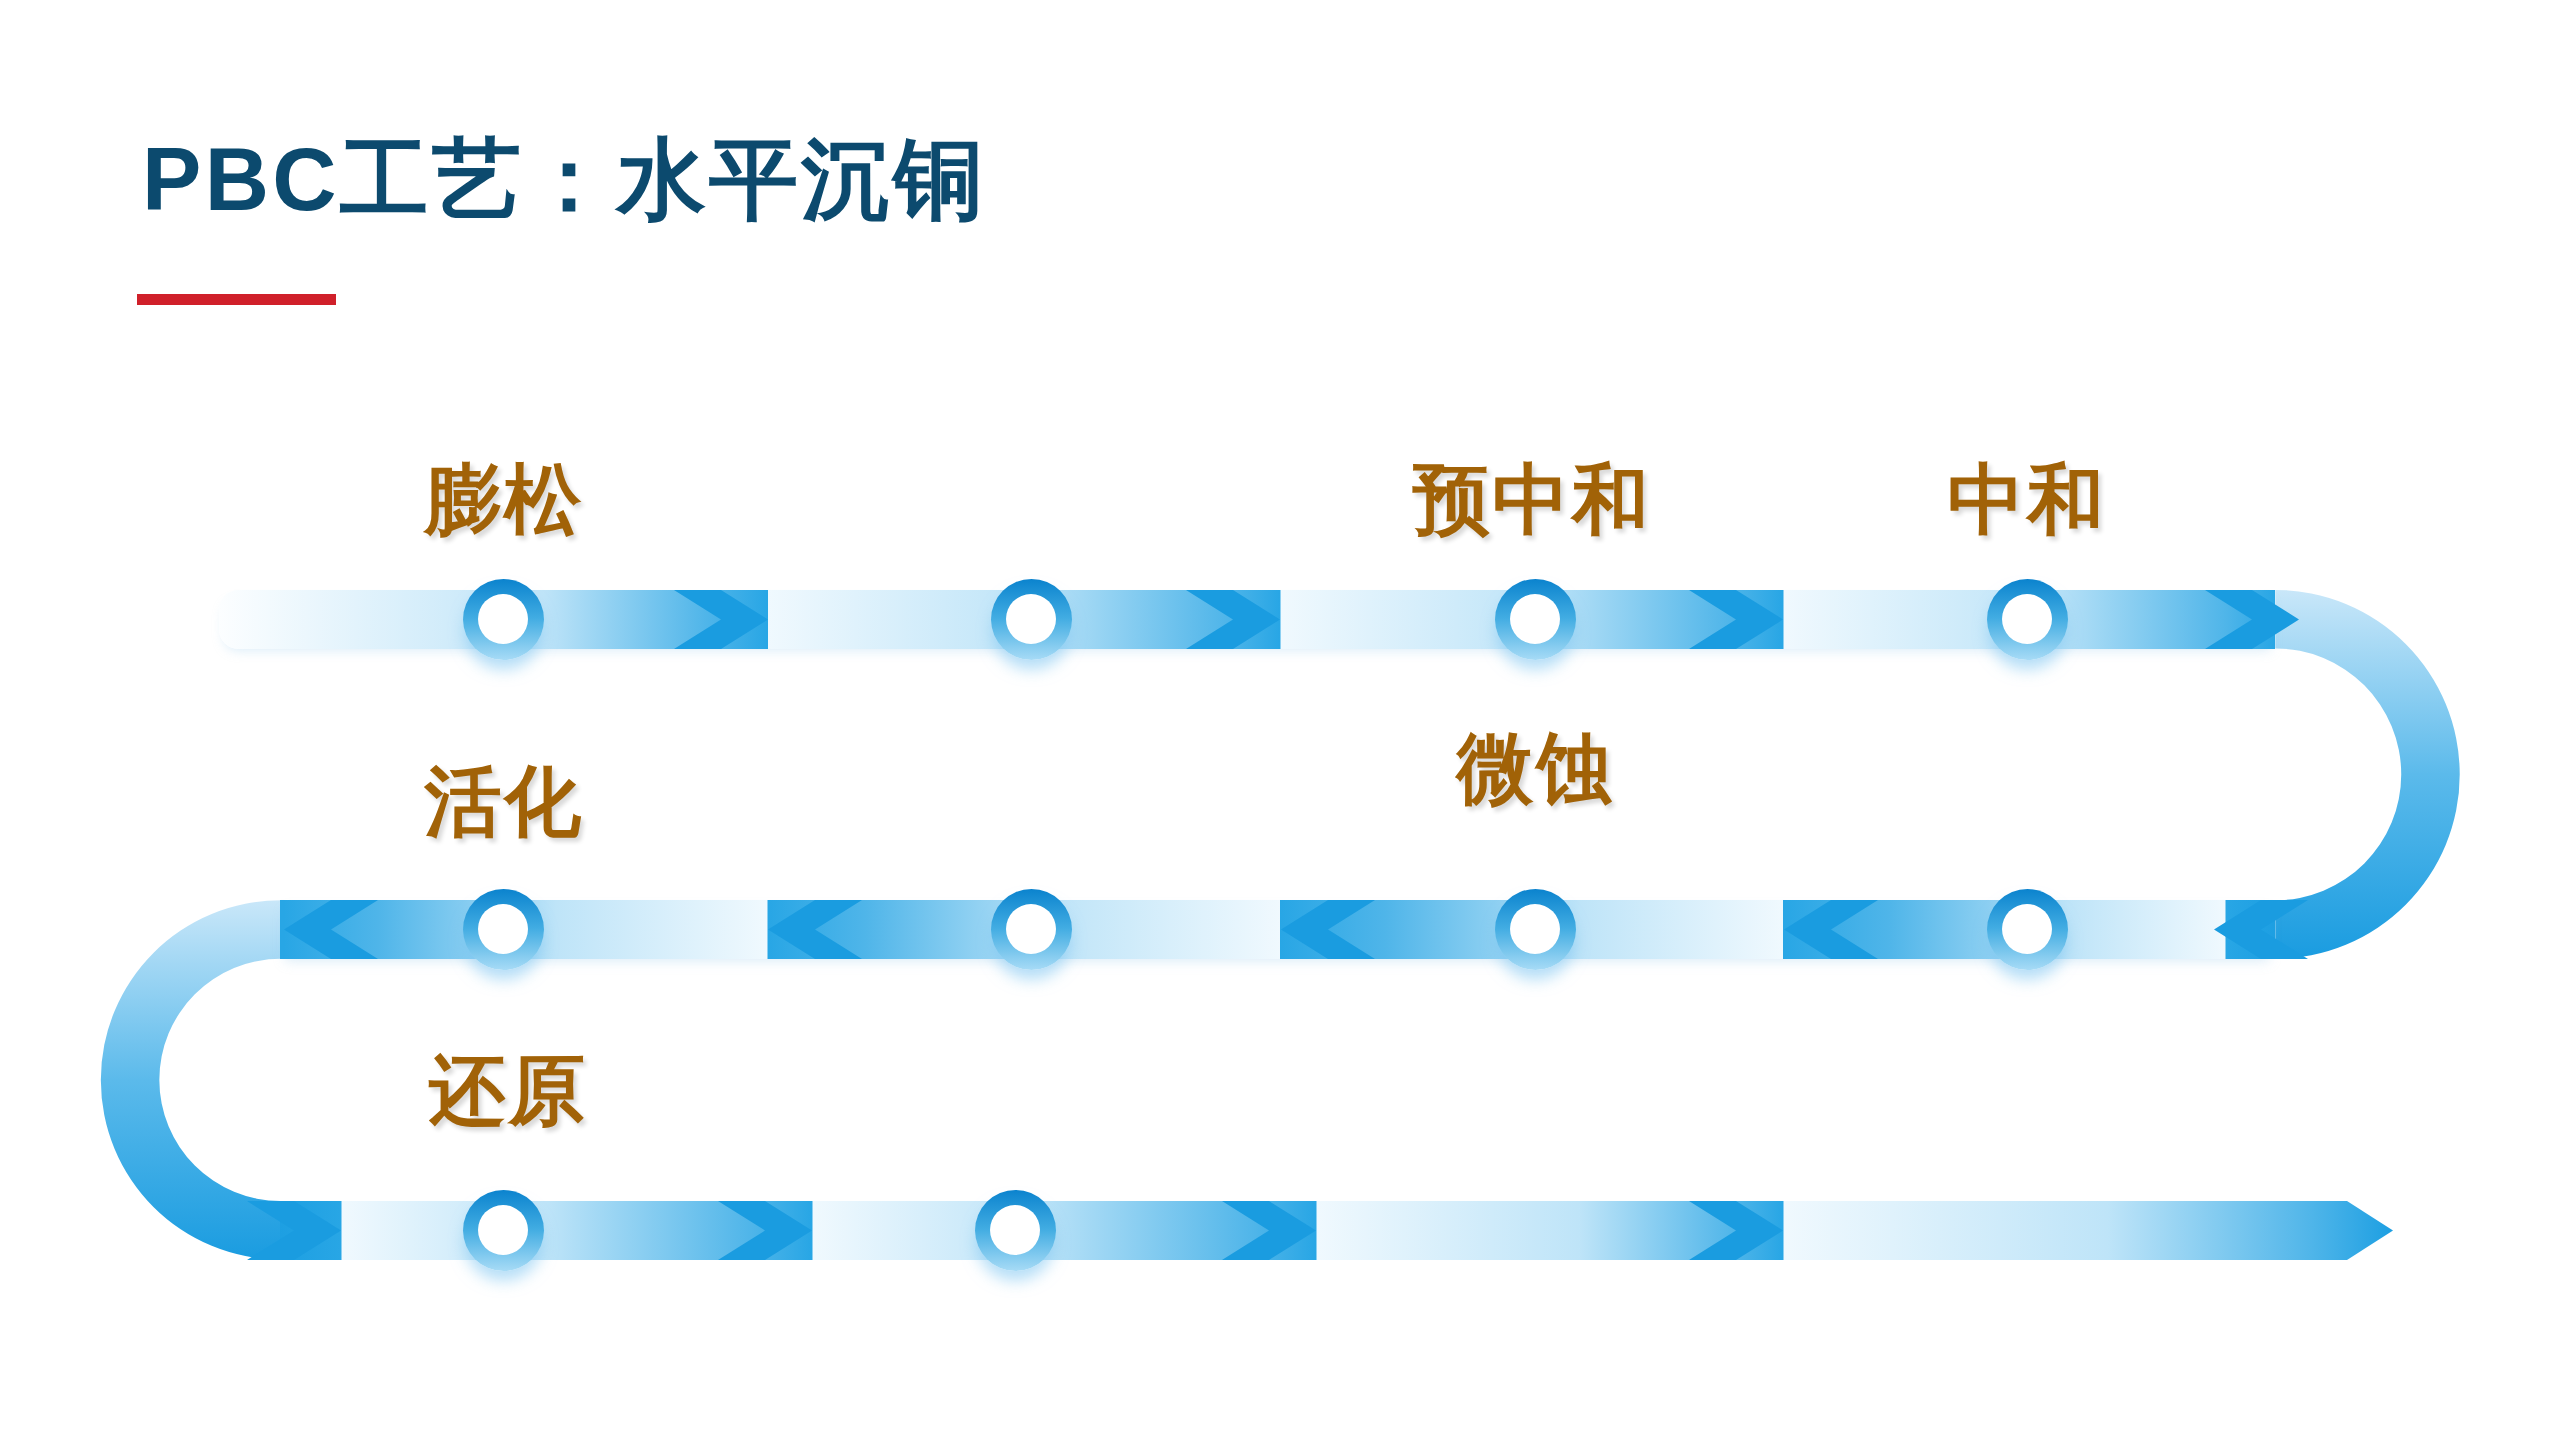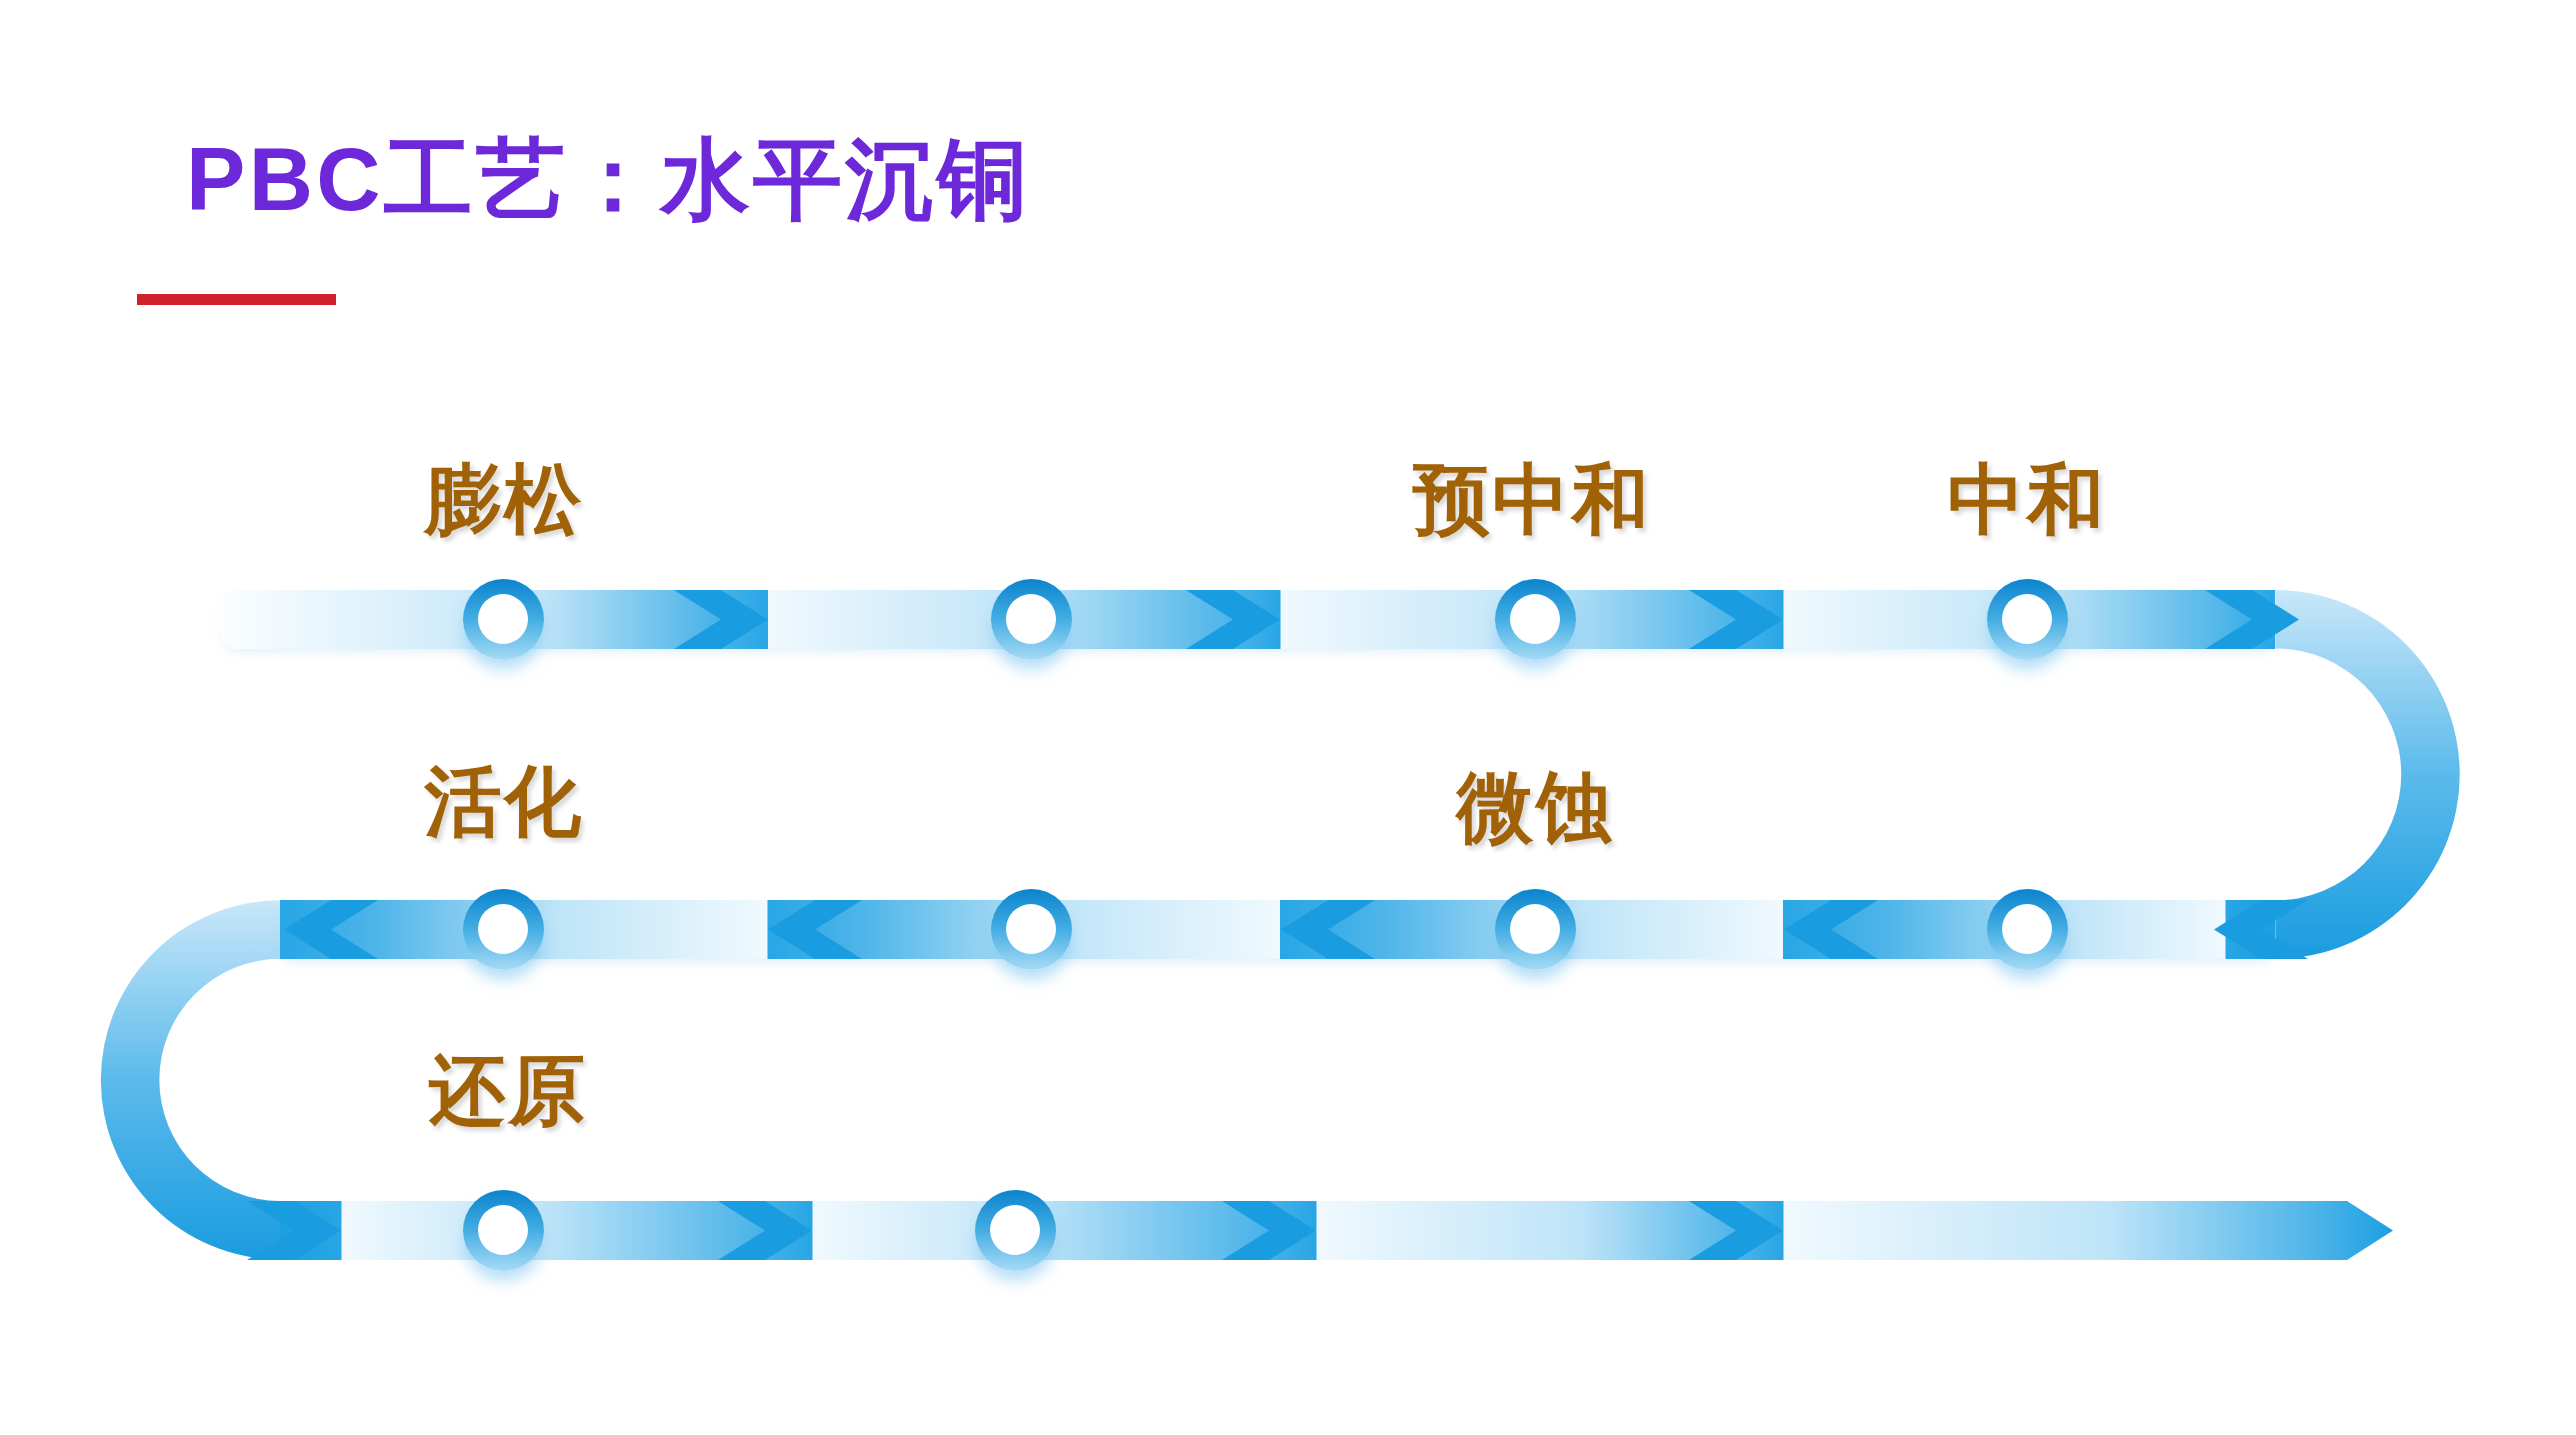--- a/index.html
+++ b/index.html
@@ -1,21 +1,21 @@
 <!DOCTYPE html>
 <html style="font-size:13px"><head>
 <meta charset="utf-8">
 <style>
   html,body{margin:0;padding:0;background:#ffffff;}
   #canvas{position:relative;width:2576px;height:1435px;background:#ffffff;overflow:hidden;
           font-family:"Liberation Sans",sans-serif;}
 
   
   .title{position:absolute;left:142px;top:120px;font-size:89px;font-weight:800;
-         color:#6d28d9;letter-spacing:3.3px;white-space:nowrap;margin-left:44px;}
+         color:#0c4a6e;letter-spacing:3.3px;white-space:nowrap;}
   .underline{position:absolute;left:137px;top:294px;width:199px;height:11.4px;background:#D0202A;}
 
   
   .band{position:absolute;height:59px;box-shadow:0 6.5px 11.4px -4.9px rgba(150,200,235,.35);}
   .band1{left:219px;top:590px;width:2056px;border-radius:19.5px 0 0 19.5px;
     background:linear-gradient(90deg,
       #FCFEFF 0px,#BFE4F8 325px,#4FB5E9 488px,#28A6E5 549px,
       #F0F9FE 549px,#BEE4F8 813px,#4FB5E9 1008px,#28A6E5 1061px,
       #F0F9FE 1062px,#BEE4F8 1325px,#4FB5E9 1511px,#28A6E5 1564px,
       #F0F9FE 1565px,#BEE4F8 1828px,#4FB5E9 2007px,#28A6E5 2056px);}
@@ -129,18 +129,18 @@
     </div>
   <div class="ring" style="left:975px;top:1190px">
       <div class="hole"></div>
     </div>
 
   <div class="step-label" style="left:504px;top:449px">膨松</div>
   <div class="step-label" style="left:1532px;top:449px">预中和</div>
   <div class="step-label" style="left:2027px;top:449px">中和</div>
 
   <div class="step-label" style="left:504px;top:751px">活化</div>
-  <div class="step-label" style="left:1536px;top:757px">微蚀</div>
+  <div class="step-label" style="left:1536px;top:718px">微蚀</div>
 
   <div class="step-label" style="left:508px;top:1040px">还原</div>
 
 </div>
 
 
 </body></html>

